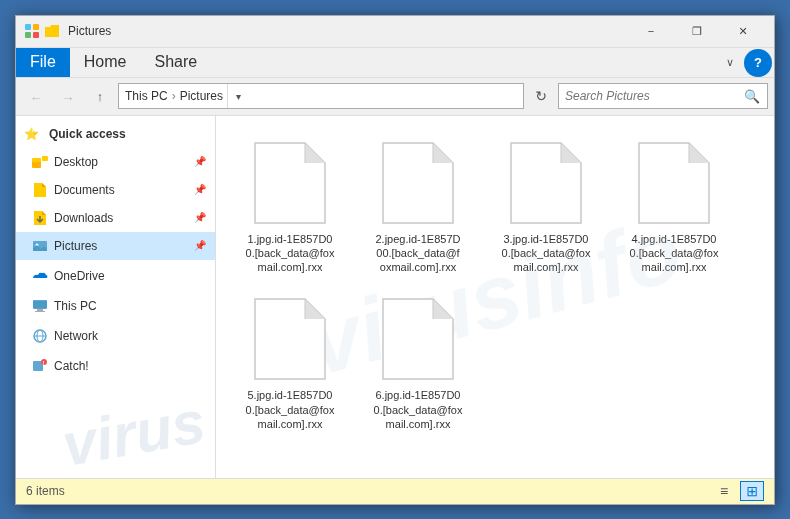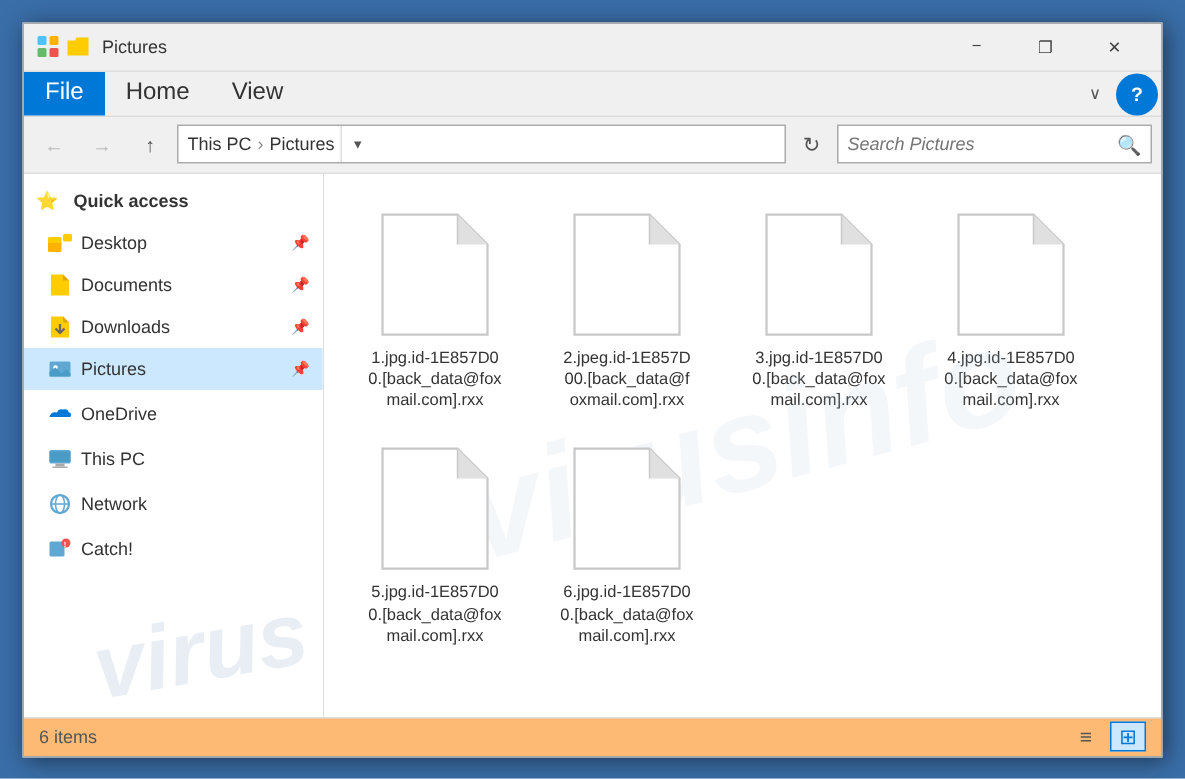--- a/index.html
+++ b/index.html
@@ -313,21 +313,21 @@
       text-align: center;
       margin-top: 4px;
       line-height: 1.3;
       max-width: 120px;
       word-break: break-all;
     }
 
     
     .status-bar {
       height: 26px;
-      background: #fdba74;
+      background: #fef9c3;
       border-top: 1px solid #ddd;
       display: flex;
       align-items: center;
       padding: 0 10px;
       font-size: 12px;
       color: #555;
     }
     .status-right {
       margin-left: auto;
       display: flex;
@@ -368,21 +368,21 @@
     <div class="title-bar-controls">
       <button class="title-ctrl-btn">−</button>
       <button class="title-ctrl-btn">❐</button>
       <button class="title-ctrl-btn close">✕</button>
     </div>
   </div>
 
   <div class="menu-bar">
     <div class="menu-item active">File</div>
     <div class="menu-item">Home</div>
-    <div class="menu-item">View</div>
+    <div class="menu-item">Share</div>
     <div class="menu-chevron">∨</div>
     <div class="menu-help">?</div>
   </div>
 
   <div class="address-bar">
     <button class="nav-btn disabled">←</button>
     <button class="nav-btn disabled">→</button>
     <button class="nav-btn">↑</button>
     <div class="address-path">
       <span class="path-part">This PC</span>

